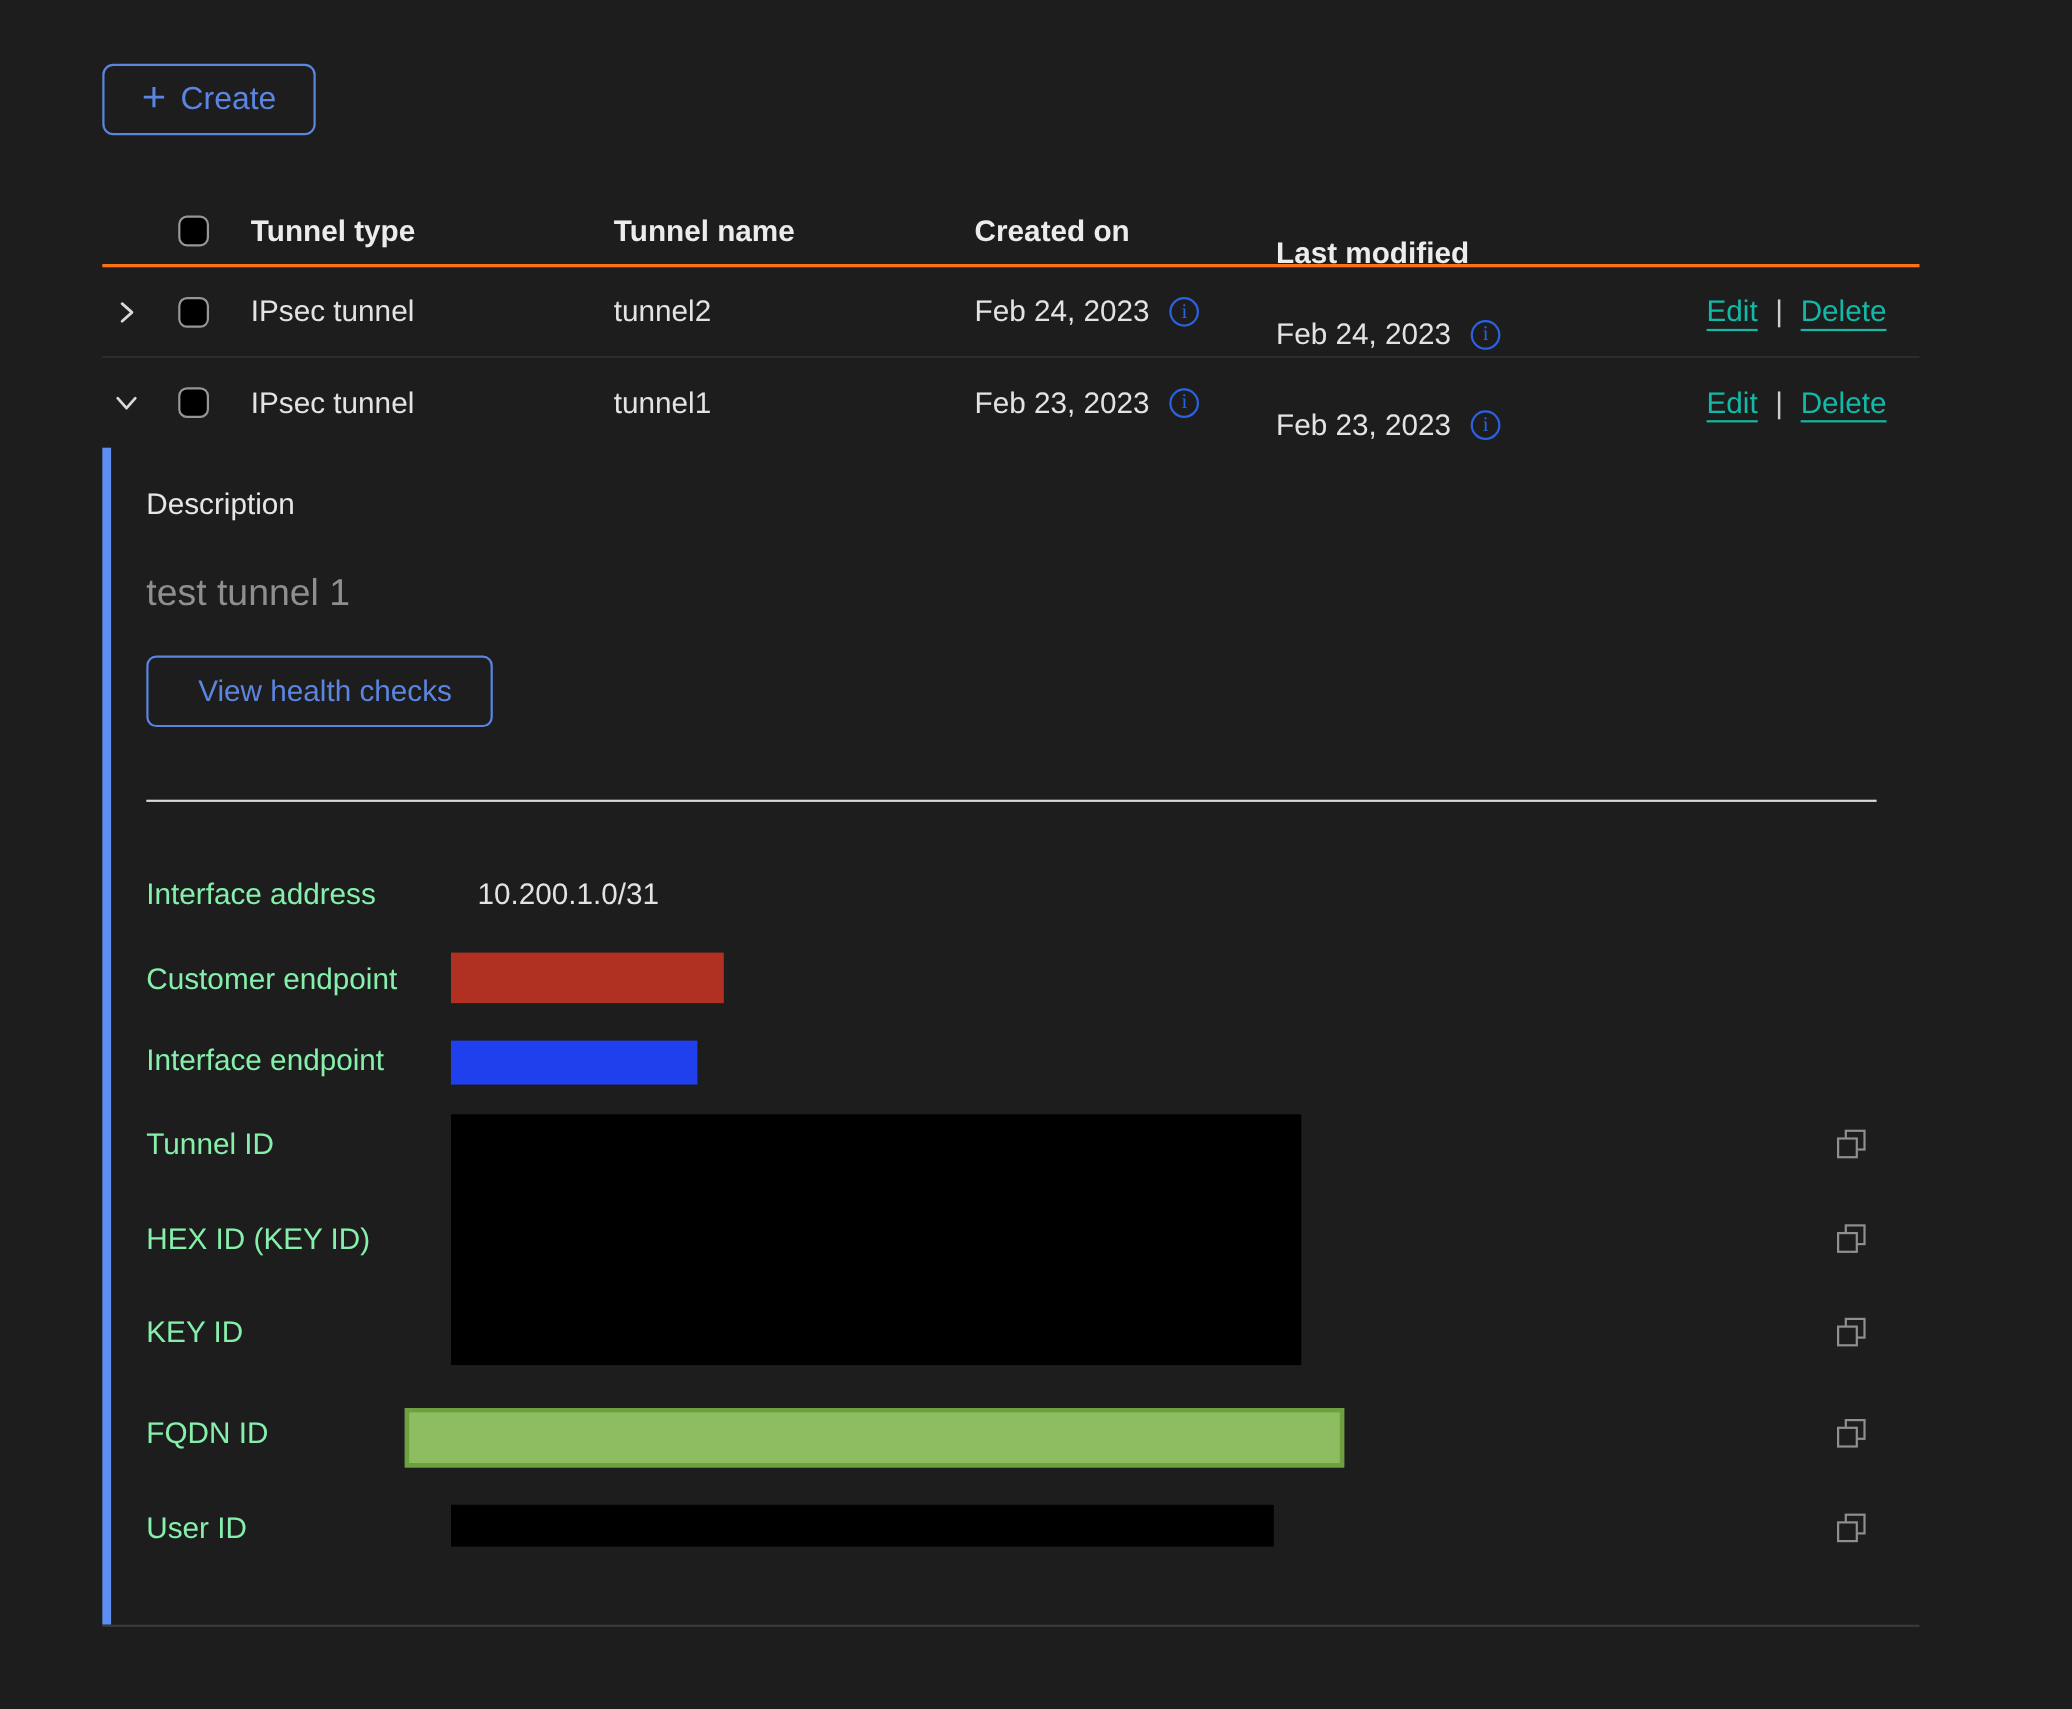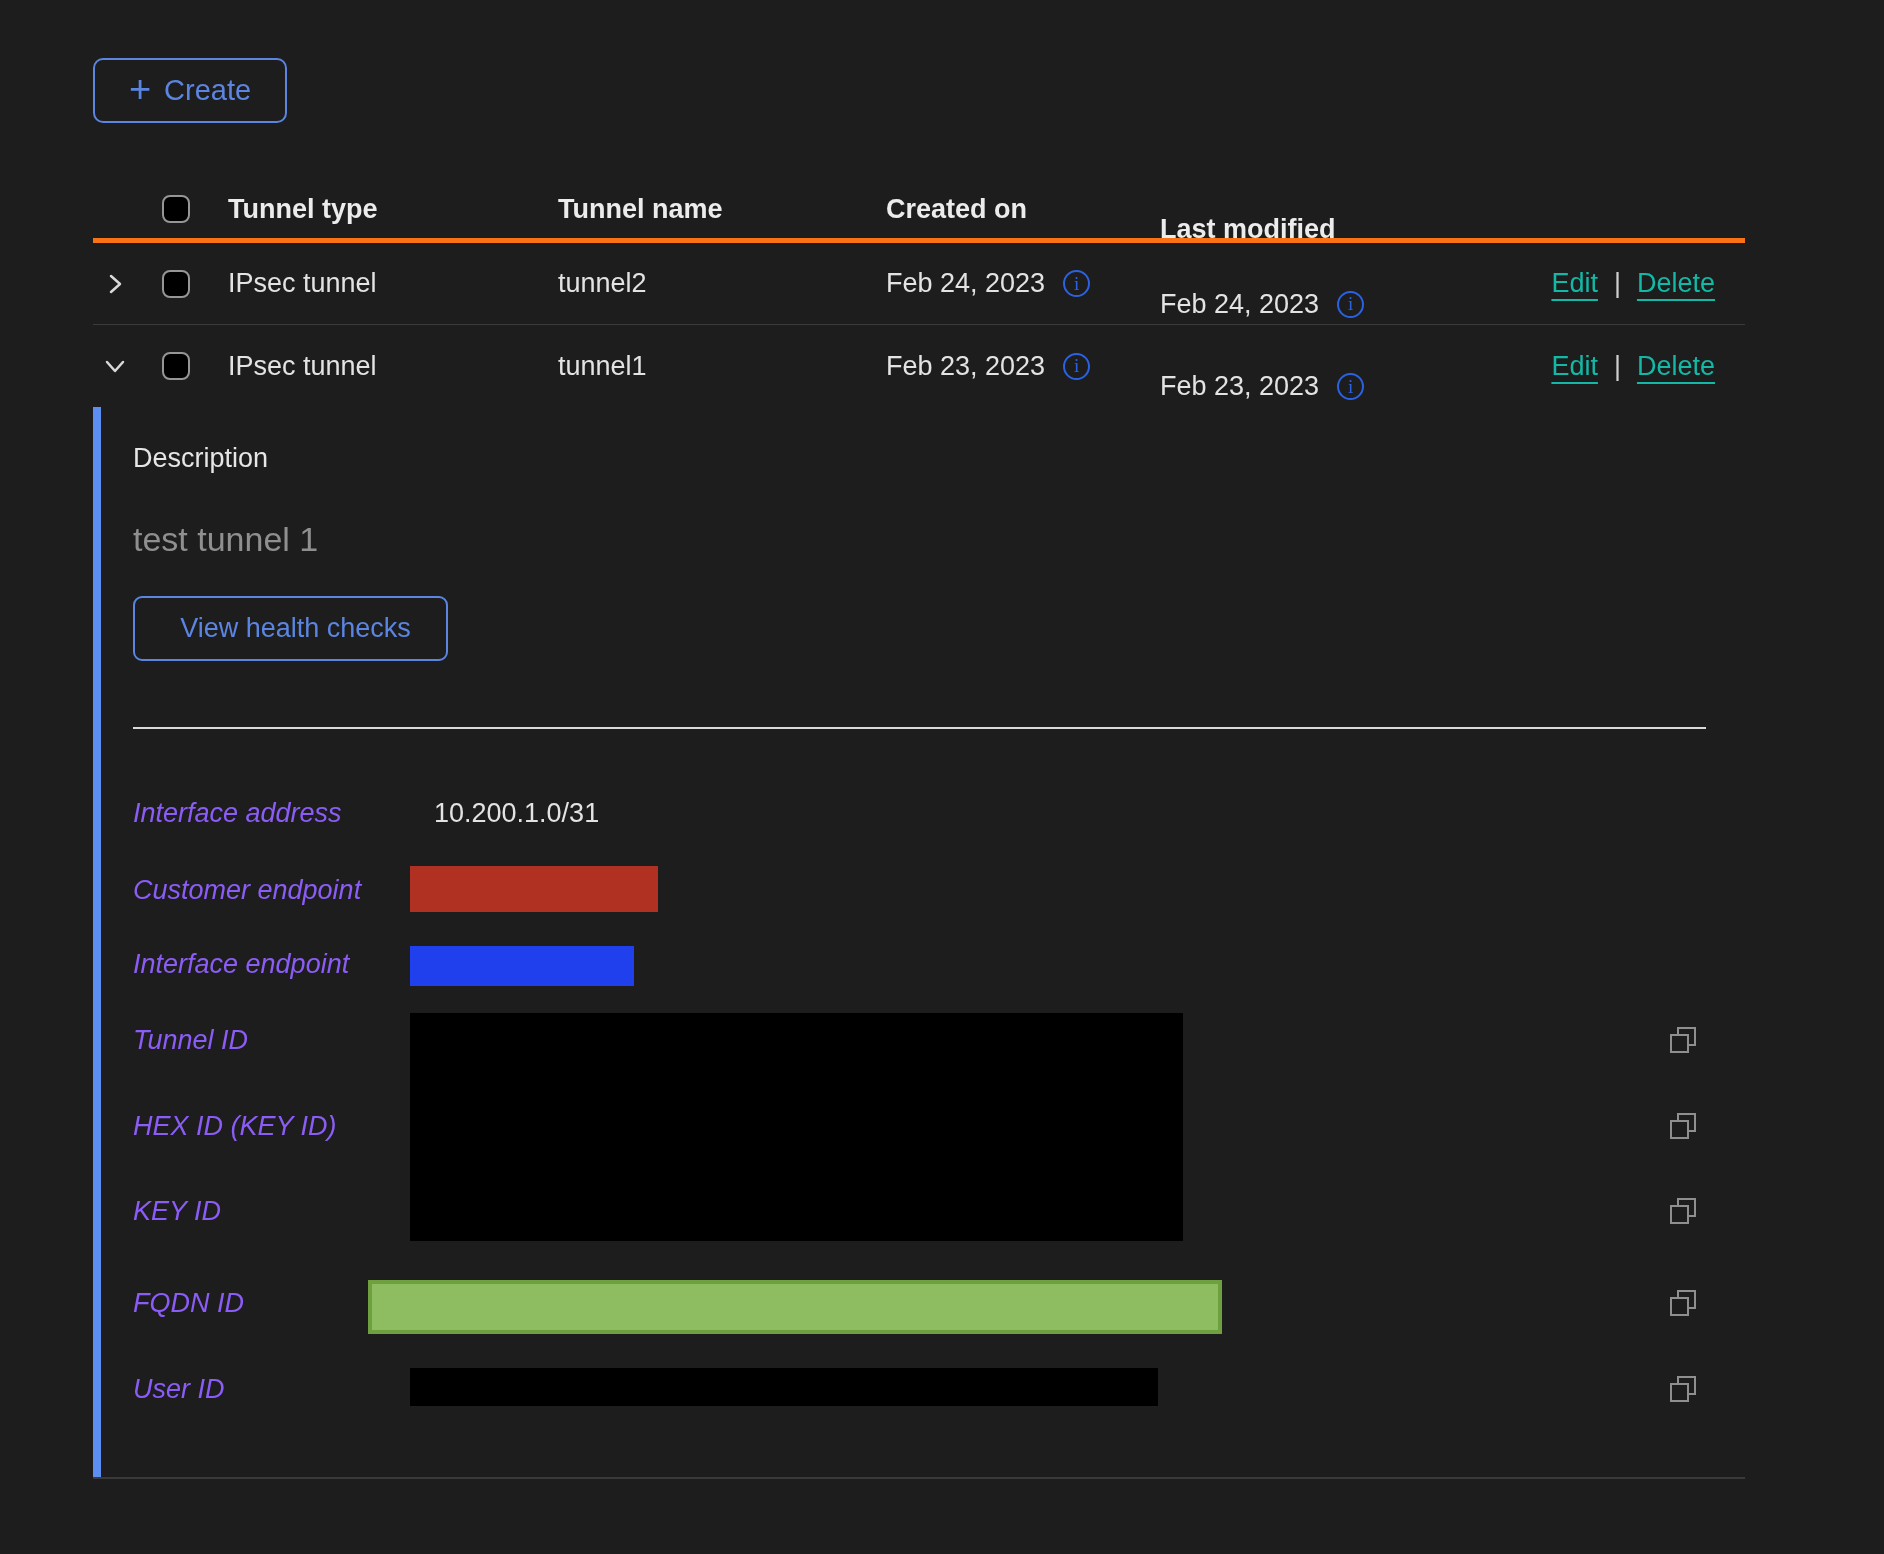--- a/index.html
+++ b/index.html
@@ -22,21 +22,21 @@
     display:flex; align-items:center; justify-content:center; gap:13px;
     cursor:pointer; font-family:"Liberation Sans", sans-serif;
   }
   .create-btn .plus { font-size:38px; font-weight:300; line-height:1; margin-top:-4px; }
 
   
   .trow {
     position:absolute; left:93px; width:1652px; height:82px;
     display:flex; align-items:center;
   }
-  .thead { top:180px; height:63px; border-bottom:5px solid #f97316; font-weight:bold; color:#ececec; }
+  .thead { top:180px; height:63px; border-bottom:3px solid #f97316; font-weight:bold; color:#ececec; }
   .row1 { top:243px; border-bottom:1px solid #3a3a3a; }
   .row2 { top:325px; }
   .cell-chevron { width:69px; padding-left:8px; display:flex; align-items:center; }
   .cell-check   { width:66px; display:flex; align-items:center; }
   .cell-type    { width:330px; font-size:27px; }
   .cell-name    { width:328px; font-size:27px; }
   .cell-created { width:274px; font-size:27px; display:flex; align-items:center; gap:18px; }
   .cell-modified{ width:300px; font-size:27px; display:flex; align-items:center; gap:18px;margin-top:41px; }
   .cell-actions { margin-left:auto; padding-right:30px; display:flex; align-items:center; gap:16px; font-size:27px; }
   .thead .cell-type, .thead .cell-name, .thead .cell-created, .thead .cell-modified { font-size:27px; }
@@ -76,21 +76,21 @@
   .health-btn {
     position:absolute; left:40px; top:189px; width:315px; height:65px;
     background:transparent; border:2px solid #5b85e0; border-radius:9px;
     color:#5b85e0; font-size:27px; cursor:pointer;
     display:flex; align-items:center; justify-content:center;
     font-family:"Liberation Sans", sans-serif;
     padding-left:10px;
   }
   .divider { position:absolute; left:40px; top:320px; width:1573px; height:2px; background:#d9d9d9; }
 
-  .f-label { position:absolute; left:40px; font-size:27px; color:#8b5cf6; white-space:nowrap;font-style:italic; }
+  .f-label { position:absolute; left:40px; font-size:27px; color:#86efac; white-space:nowrap; }
   .f-value { position:absolute; left:341px; font-size:27px; color:#e3e3e3; }
 
   .redact { position:absolute; }
   .redact-red   { left:317px; top:459px; width:248px; height:46px; }
   .redact-blue  { left:317px; top:539px; width:224px; height:40px; }
   .redact-black-group { left:317px; top:606px; width:773px; height:228px; }
   .redact-green { left:275px; top:873px; width:854px; height:54px; border-style:solid; border-width:4px; }
   .redact-black-user  { left:317px; top:961px; width:748px; height:38px; }
 
   .copy-btn { position:absolute; left:1575px; width:30px; height:30px; cursor:pointer; }

